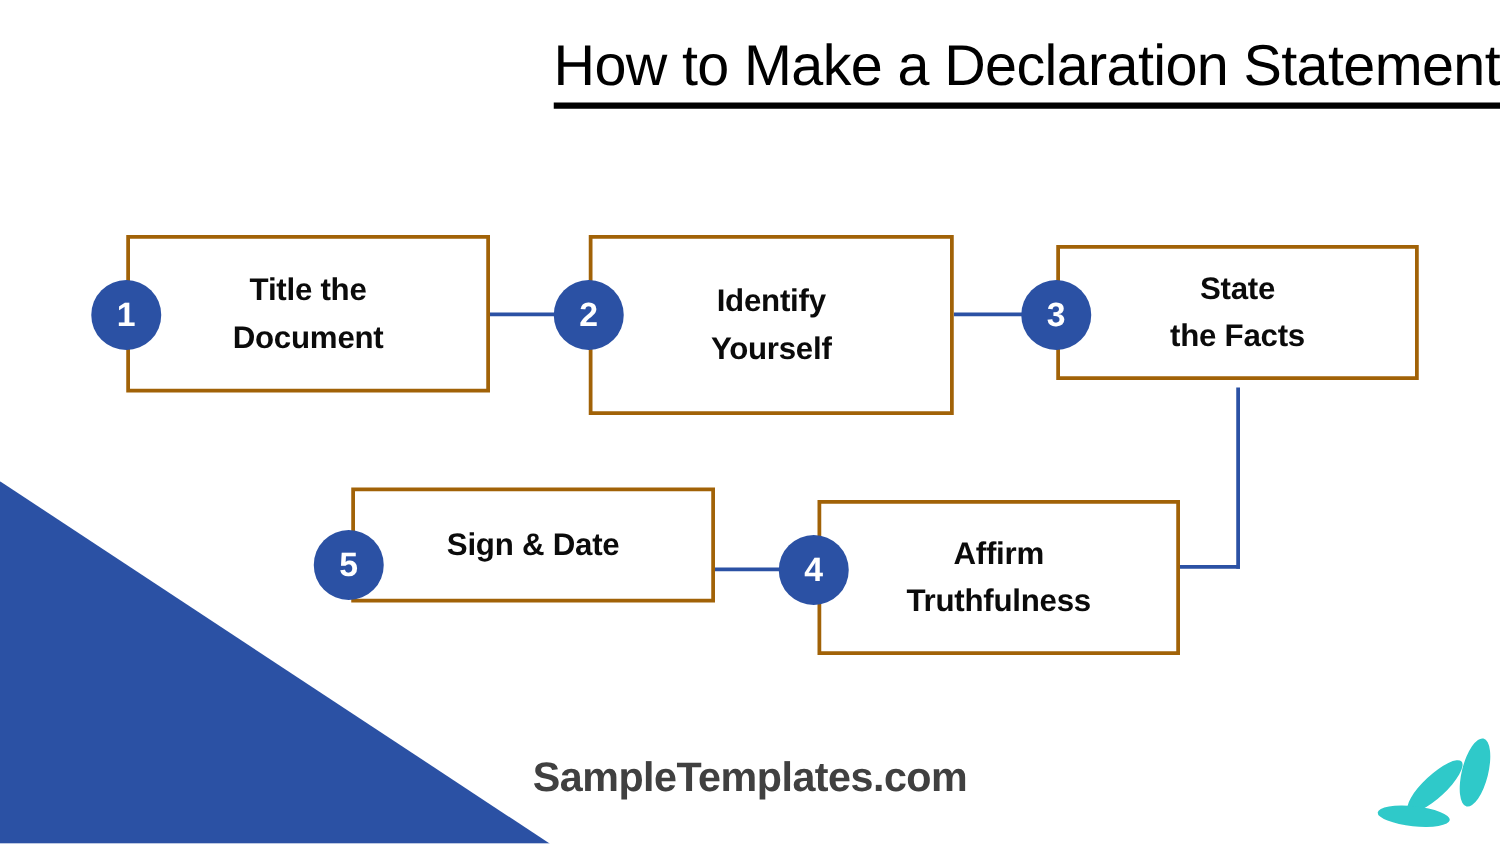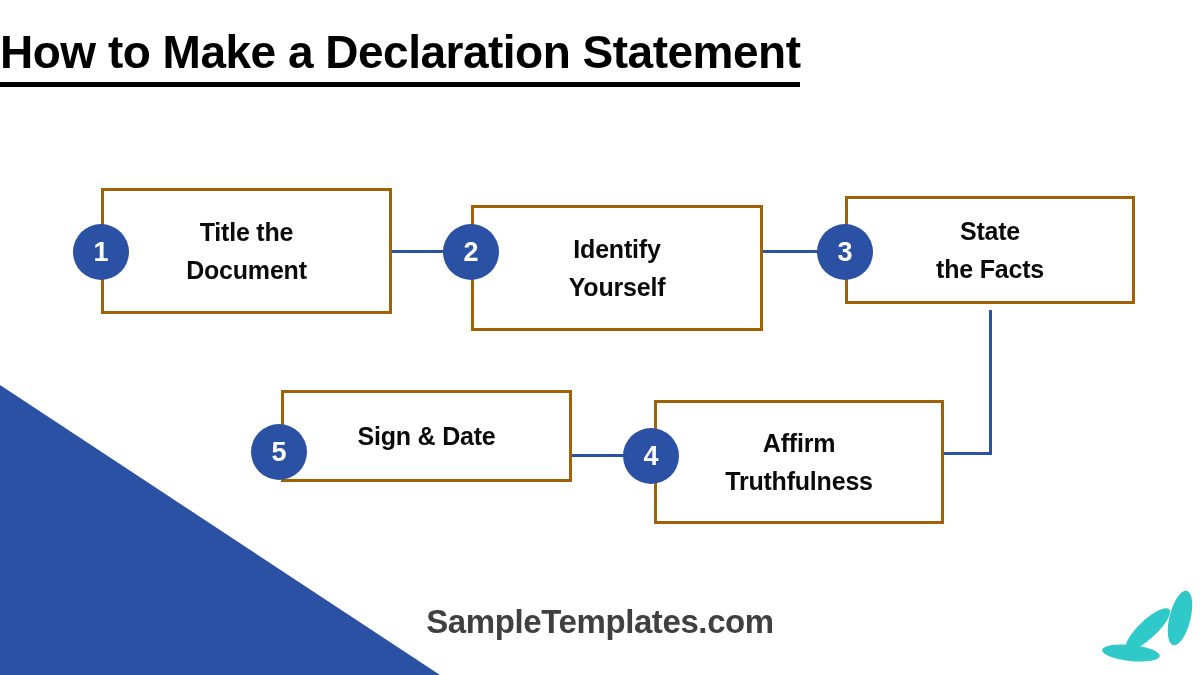--- a/index.html
+++ b/index.html
@@ -38,23 +38,23 @@
     height: 82px;
     pointer-events: none;
   }
 
   
   .page-title {
     position: absolute;
     left: 0;
     top: 28px;
     width: 1200px;
-    text-align: left;
+    text-align: right;
     font-size: 46px;
-    font-weight: bold;
+    font-weight: normal;
     color: #000000;
     letter-spacing: -0.5px;
     line-height: 1.05;
     white-space: nowrap;
   }
   .title-text {
     display: inline-block;
     border-bottom: 5px solid #000000;
     padding-bottom: 6px;
   }
@@ -149,21 +149,21 @@
   <div class="connector-h" style="left:940px; top:452px; width:52px;"></div>
   <div class="connector-h" style="left:570px; top:454px; width:82px;"></div>
 
   <div class="flow-box" style="left:101px; top:188px; width:291px; height:126px;">
     <div class="flow-box-label">Title the<br>Document</div>
   </div>
   <div class="step-circle" style="left:73px; top:224px;">
     <span>1</span>
   </div>
 
-  <div class="flow-box" style="left:471px; top:205px; width:292px; height:126px;">
+  <div class="flow-box" style="left:471px; top:188px; width:292px; height:144px;">
     <div class="flow-box-label">Identify<br>Yourself</div>
   </div>
   <div class="step-circle" style="left:443px; top:224px;">
     <span>2</span>
   </div>
 
   <div class="flow-box" style="left:845px; top:196px; width:290px; height:108px;">
     <div class="flow-box-label">State<br>the Facts</div>
   </div>
   <div class="step-circle" style="left:817px; top:224px;">

